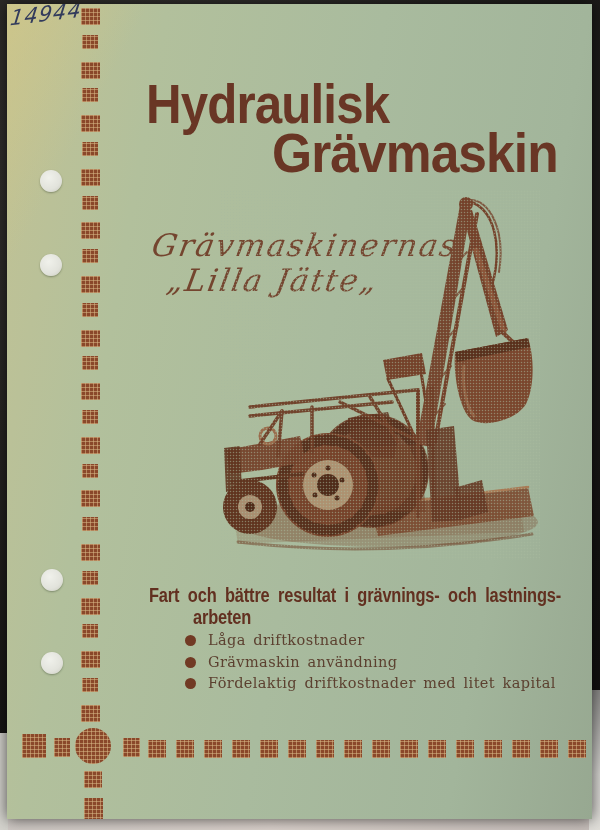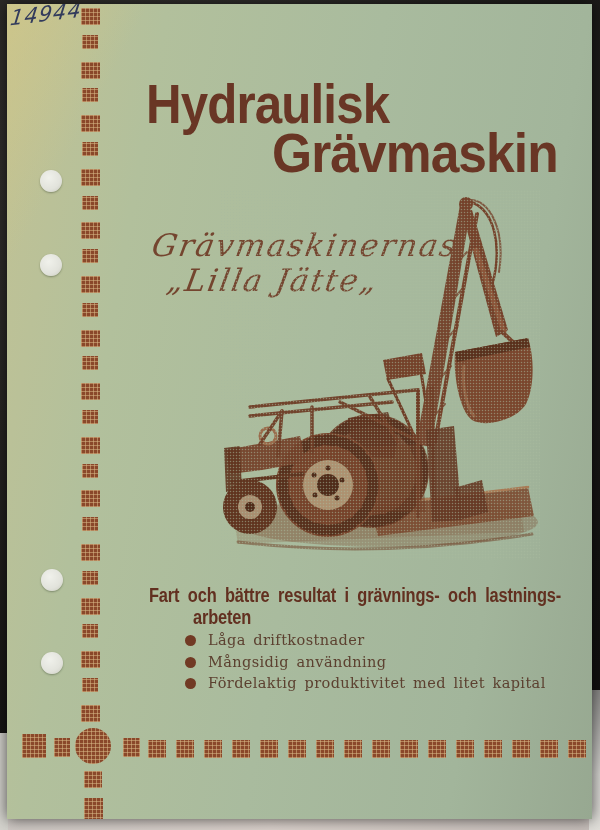--- a/index.html
+++ b/index.html
@@ -249,17 +249,17 @@
         <rect x="0" y="0" width="320" height="370" fill="url(#ht)" opacity=".55"></rect>
       </g>
     </svg>
   </div>
 
   <div class="heading-line heading-1">Fart och bättre resultat i grävnings- och lastnings-</div>
   <div class="heading-line heading-2">arbeten</div>
 
   <ul class="bullet-list" id="bullet-list">
       <li><span class="bullet-dot"></span><span>Låga driftkostnader</span></li>
-      <li><span class="bullet-dot"></span><span>Mångsidig användning</span></li>
-      <li><span class="bullet-dot"></span><span>Fördelaktig produktivitet med litet kapital</span></li>
+      <li><span class="bullet-dot"></span><span>Grävmaskin användning</span></li>
+      <li><span class="bullet-dot"></span><span>Fördelaktig driftkostnader med litet kapital</span></li>
     </ul>
 
 </div>
 
 </body></html>

